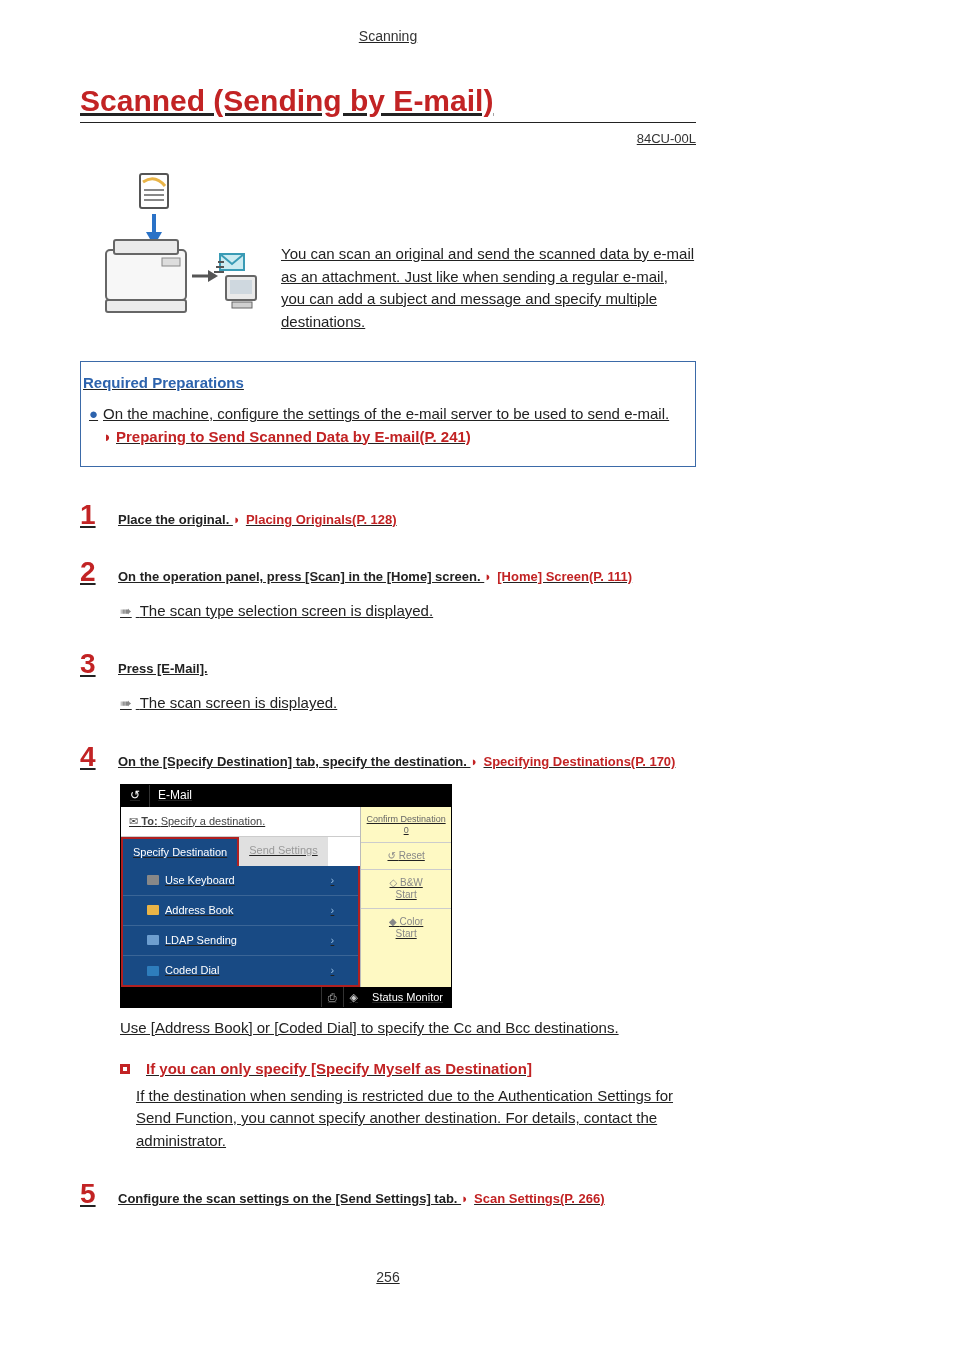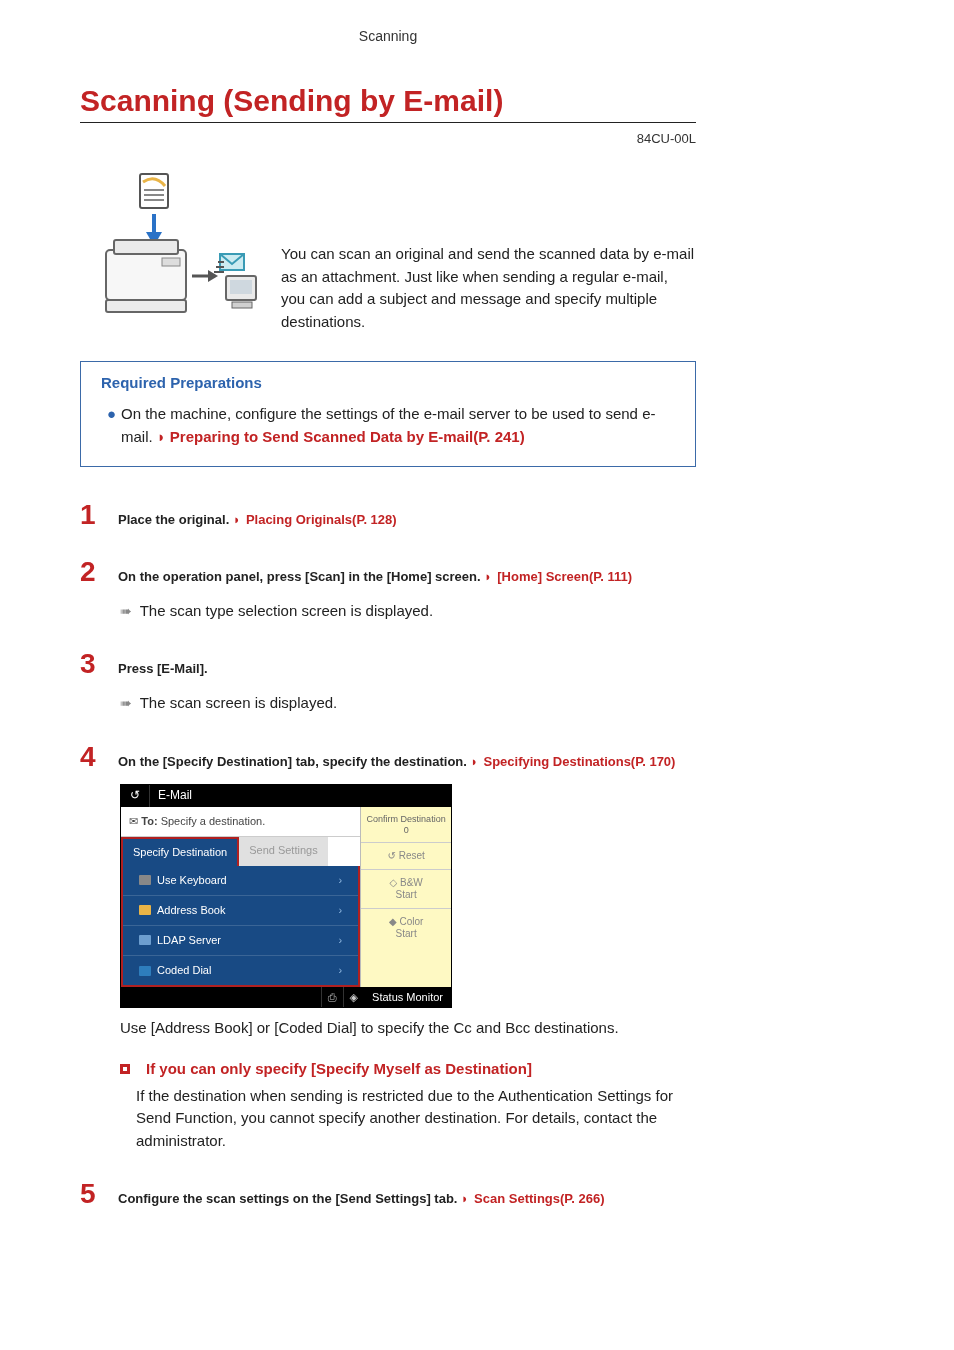--- a/index.html
+++ b/index.html
@@ -7,20 +7,21 @@
     padding: 0;
     background: #fff;
     font-family: Arial, Helvetica, sans-serif;
     font-size: 15px;
     color: #222;
   }
   .page {
     width: 776px;
     box-sizing: border-box;
     padding: 28px 80px 60px 80px;
+    text-decoration: underline;
   }
   .chapter {
     text-align: center;
     font-size: 14px;
     color: #333;
     margin-bottom: 40px;
   }
   h1.title {
     color: #c22324;
     font-size: 30px;
@@ -49,21 +50,21 @@
     flex: 0 0 180px;
     padding-top: 6px;
   }
   .intro-text {
     flex: 1;
     padding-top: 4px;
     line-height: 1.5;
   }
   .prepbox {
     border: 1px solid #3b6aa8;
-    padding: 12px 20px 18px 20px;
+    padding: 12px 20px 18px 2px;
     margin-bottom: 34px;
   }
   .prepbox-title {
     color: #2d63ad;
     font-weight: 700;
     margin-bottom: 12px;
   }
   .prepbox-item {
     display: flex;
     align-items: flex-start;
@@ -209,21 +210,21 @@
   }
   .list {
     background: #184a84;
     border: 2px solid #b12020;
     border-top: none;
     padding: 0;
   }
   .list-item {
     color: #fff;
     font-size: 11px;
-    padding: 6px 16px;
+    padding: 6px 24px;
     border-bottom: 1px solid rgba(255,255,255,0.15);
     display: flex;
     align-items: center;
     justify-content: space-between;
   }
   .list-item .li-l { display: flex; align-items: center; gap: 6px; }
   .li-ico { display: inline-block; width: 12px; height: 10px; background: #e9b447; border-radius: 1px; }
   .li-ico.kb { background: #888; }
   .li-ico.ldap { background: #6d9ecf; }
   .li-ico.cd { background: #2e7dbc; }
@@ -251,21 +252,21 @@
 
   
 </style>
 </head>
 <body>
 
 <div class="page">
 
   <div class="chapter">Scanning</div>
 
-  <h1 class="title">Scanning (Sending by E-mail)</h1>
+  <h1 class="title">Scanned (Sending by E-mail)</h1>
   <hr class="title-rule">
 
   <div class="docid">84CU-00L</div>
 
   <div class="intro">
     <div class="intro-illustration">
       
       <svg viewBox="0 0 180 160" width="180" height="160">
 
         <rect x="60" y="4" width="28" height="34" rx="2" fill="#fff" stroke="#555" stroke-width="2"></rect>
@@ -391,21 +392,21 @@
               <div class="list-item">
                 <span class="li-l">
                     <span class="li-ico"></span>
                     <span>Address Book</span>
                   </span>
                 <span class="chev">›</span>
               </div>
               <div class="list-item">
                 <span class="li-l">
                     <span class="li-ico ldap"></span>
-                    <span>LDAP Server</span>
+                    <span>LDAP Sending</span>
                   </span>
                 <span class="chev">›</span>
               </div>
               <div class="list-item" style="border-bottom:none">
                 <span class="li-l">
                     <span class="li-ico cd"></span>
                     <span>Coded Dial</span>
                   </span>
                 <span class="chev">›</span>
               </div>
@@ -445,14 +446,15 @@
       <div class="step-num">5</div>
       <div class="step-title">
         <span>Configure the scan settings on the [Send Settings] tab. </span>
         <span class="xref">
           <span class="play-icon">◗</span><span>Scan Settings(P. 266)</span>
         </span>
       </div>
     </div>
   </div>
 
+  <div class="page-num">256</div>
 
 </div>
 
 </body></html>

